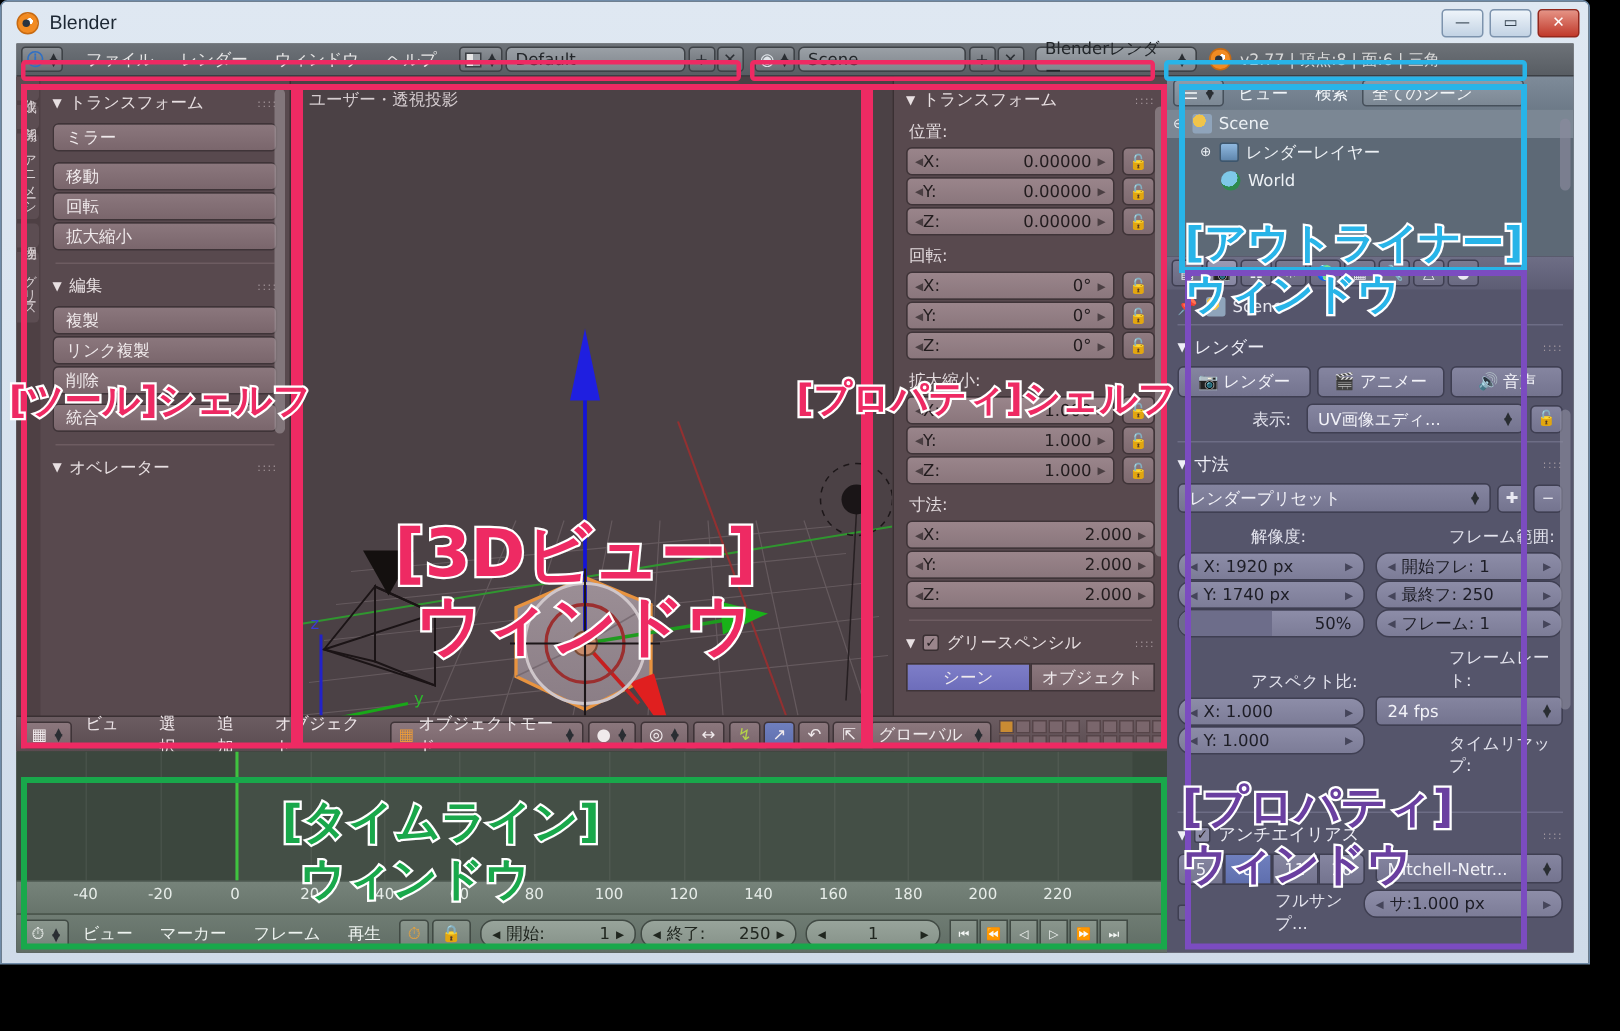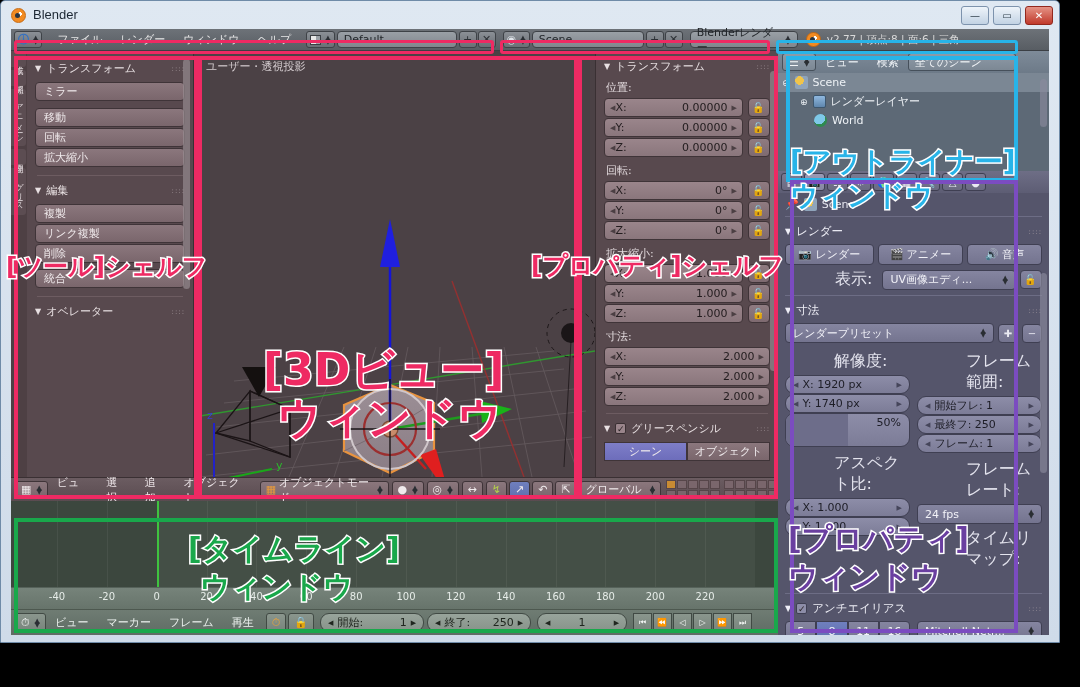--- a/index.html
+++ b/index.html
@@ -240,25 +240,25 @@
     flex:1; height:19px; border-radius:9px; border:1px solid #3f3f52;
     background:linear-gradient(#8d8da8,#7c7c97); color:#1d1d26;
     display:flex; align-items:center; padding:0 7px; font-size:11px; gap:4px;
   }
   .pe-field .arrow { font-size:7px; color:#45455a; }
   .pe-select {
     flex:1; height:20px; border-radius:4px; border:1px solid #3f3f52;
     background:linear-gradient(#8585a0,#74748f); color:#f2f2f8;
     display:flex; align-items:center; padding:0 7px; font-size:11px;
   }
-  .pe-label { font-size:16px; color:#e4e4ee; margin:4px 0 3px 1px;padding-left:48px; }
+  .pe-label { font-size:11px; color:#e4e4ee; margin:4px 0 3px 1px;padding-left:48px; }
   .col2 { display:flex; gap:7px; }
   .col2 > div { flex:1; }
   .pct-bar {
-    height:34px; border-radius:9px; border:1px solid #3f3f52; position:relative;
+    height:19px; border-radius:9px; border:1px solid #3f3f52; position:relative;
     background:linear-gradient(#8d8da8,#7c7c97); overflow:hidden;
   }
   .pct-fill { position:absolute; left:0; top:0; bottom:0; width:50%; background:#6d6d8a; }
   .pct-txt { position:absolute; right:8px; top:2px; font-size:11px; color:#1d1d26; }
 
   
   .vscroll { position:absolute; right:2px; width:7px; border-radius:4px; background:#8a8a9d; opacity:.65; }
   .vscroll.dark { background:#9a8f93; }
 
   
@@ -873,21 +873,21 @@
             </div>
             <div class="pe-field">
               <span class="arrow">◀</span>
               <span>Y: 1740 px</span>
               <span class="arrow" style="margin-left:auto;">▶</span>
             </div>
             <div class="pct-bar">
               <div class="pct-fill"></div>
               <span class="pct-txt">50%</span>
             </div>
-            <div class="pe-label" style="margin-top:6px;">アスペクト比:</div>
+            <div class="pe-label" style="margin-top:22px;">アスペクト比:</div>
             <div class="pe-field">
               <span class="arrow">◀</span>
               <span>X:  1.000</span>
               <span class="arrow" style="margin-left:auto;">▶</span>
             </div>
             <div class="pe-field">
               <span class="arrow">◀</span>
               <span>Y:  1.000</span>
               <span class="arrow" style="margin-left:auto;">▶</span>
             </div>

